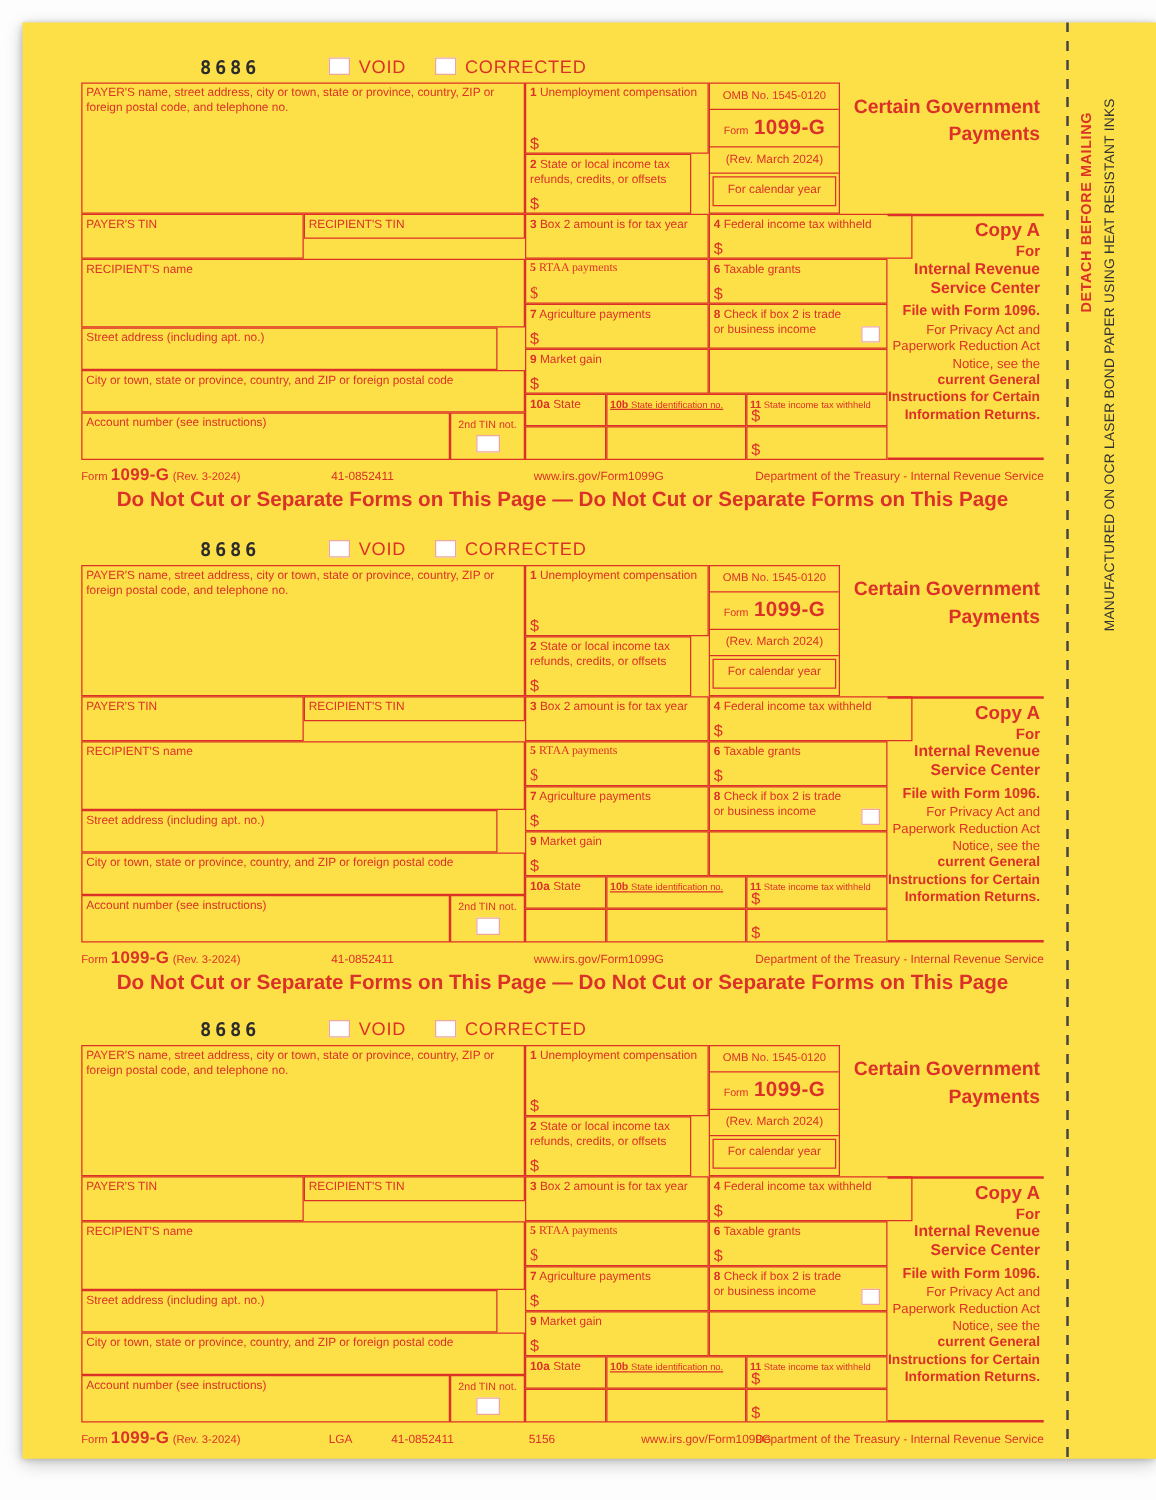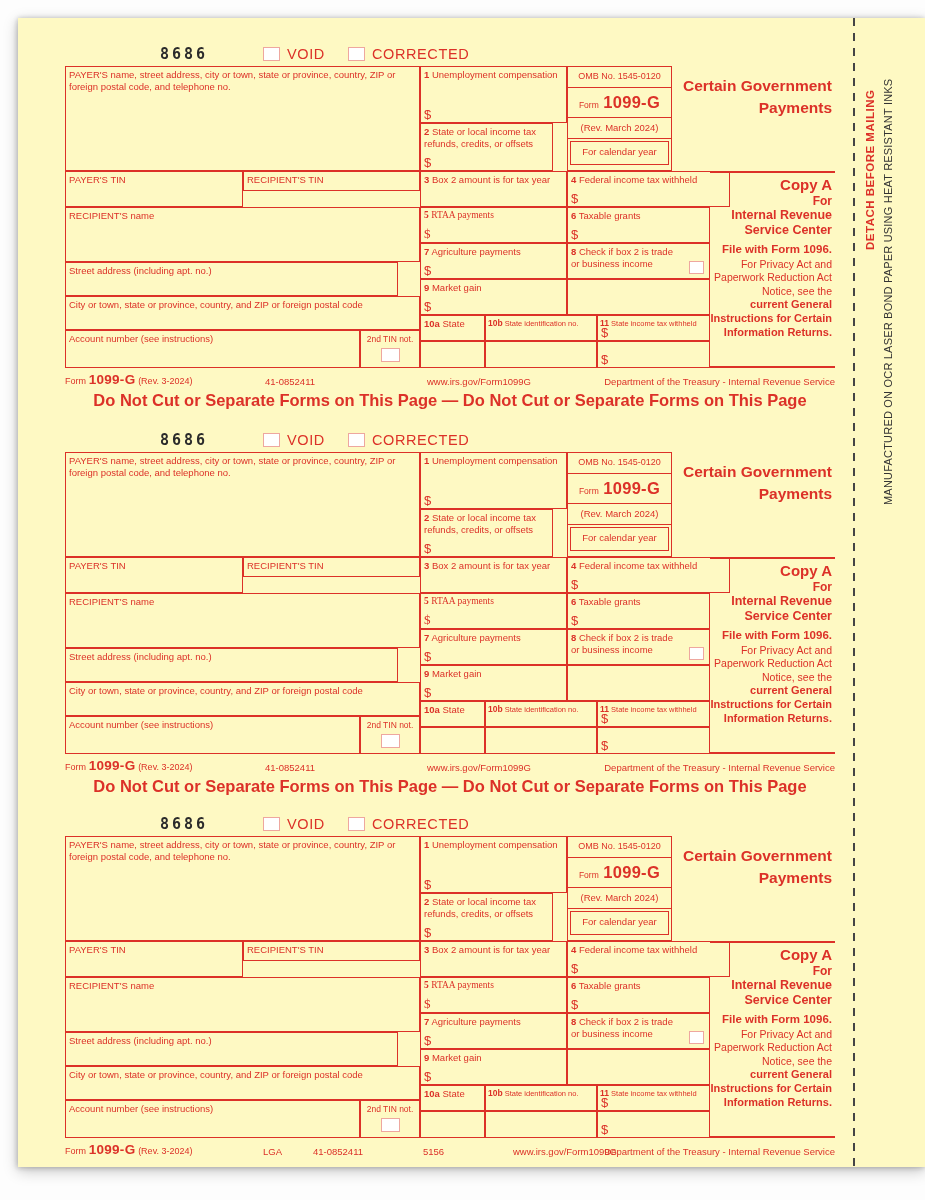--- a/index.html
+++ b/index.html
@@ -9,21 +9,21 @@
   html,body{margin:0;padding:0;}
   body{
     width:925px;height:1200px;
     background:#fdfdfd;
     font-family:"Liberation Sans",sans-serif;
     position:relative;overflow:hidden;
     -webkit-font-smoothing:antialiased;
   }
   .paper{
     position:absolute;left:18px;top:18px;width:907px;height:1149px;
-    background:#fef9c3;
+    background:#fde047;
     box-shadow:0 0 5px rgba(0,0,0,.18), 0 4px 14px rgba(0,0,0,.22), -2px 2px 6px rgba(0,0,0,.08);
   }
   
   .form-instance{position:absolute;left:47px;width:770px;color:var(--red);}
   .inst-1{top:26px}.inst-2{top:412px}.inst-3{top:796px}
 
   .form-header{position:relative;height:22px;}
   .ocr{
     position:absolute;left:95px;top:1px;
     font-family:"DejaVu Sans Mono",monospace;font-weight:bold;
@@ -74,21 +74,21 @@
   .c-b6    {left:502px;top:141px;width:143px;height:36px;}
   .c-street{left:0;    top:196px;width:333px;height:34px;}
   .c-b7    {left:355px;top:177px;width:147px;height:36px;}
   .c-b8    {left:502px;top:177px;width:143px;height:36px;}
   .c-city  {left:0;    top:230px;width:355px;height:34px;}
   .c-b9    {left:355px;top:213px;width:147px;height:36px;}
   .c-b8e   {left:502px;top:213px;width:143px;height:36px;}
   .c-acct  {left:0;    top:264px;width:295px;height:38px;}
   .c-tin2  {left:295px;top:264px;width:60px;height:38px;text-align:center;}
   .c-10a   {left:355px;top:249px;width:65px; height:26px;}
-  .c-10b   {left:420px;top:249px;width:112px;height:26px;}
+  .c-10b   {left:420px;top:249px;width:112px;height:26px;text-decoration:underline;}
   .c-11    {left:532px;top:249px;width:113px;height:26px;}
   .c-10a2  {left:355px;top:275px;width:65px; height:27px;}
   .c-10b2  {left:420px;top:275px;width:112px;height:27px;}
   .c-112   {left:532px;top:275px;width:113px;height:27px;}
 
   .c-copy{
     position:absolute;left:645px;top:105px;width:125px;height:197px;box-sizing:border-box;
     border-top:2px solid var(--red);border-bottom:2px solid var(--red);
     text-align:right;padding:3px 3px 0 0;
   }

